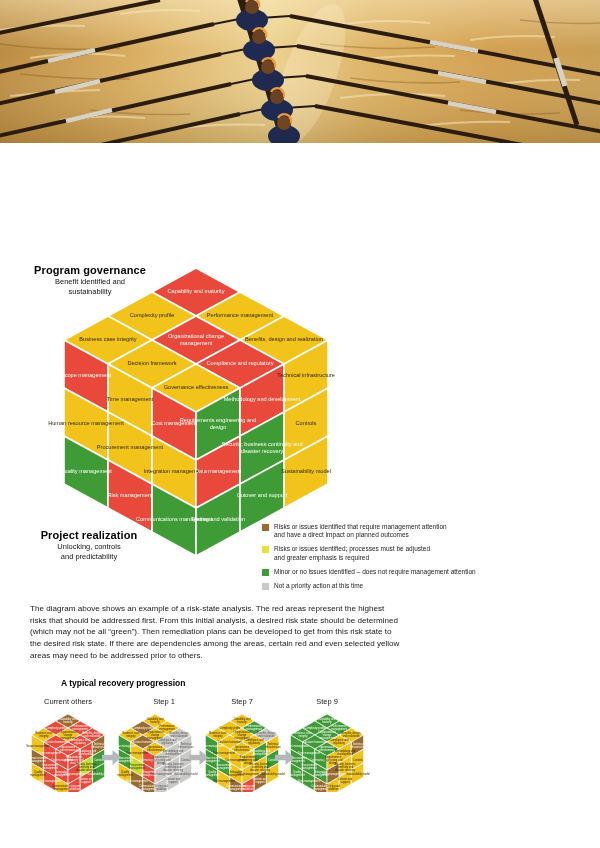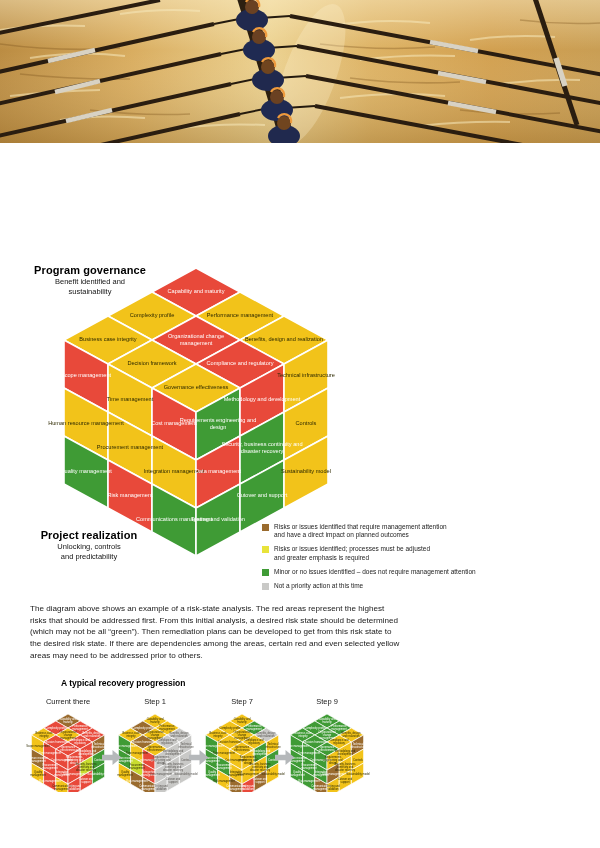--- a/index.html
+++ b/index.html
@@ -443,20 +443,20 @@
         <span class="legend-swatch" style="background: rgb(201, 201, 199);"></span>
         <span class="legend-text">Not a priority action at this time</span>
       </div>
     </div>
 
   <div id="body-paragraph">The diagram above shows an example of a risk-state analysis. The red areas represent the highest risks that should be addressed first. From this initial analysis, a desired risk state should be determined (which may not be all “green”). Then remediation plans can be developed to get from this risk state to the desired risk state. If there are dependencies among the areas, certain red and even selected yellow areas may need to be addressed prior to others.</div>
   <div id="recovery-heading">A typical recovery progression</div>
 
   <div id="footer">Unlocking the value of your program investments | 11</div>
 
-<div class="step-label" style="left: 68px;">Current there</div>
+<div class="step-label" style="left: 68px;">Current others</div>
     <div class="arrow" style="left: 101.5px;"></div>
-    <div class="step-label" style="left: 155px;">Step 1</div>
+    <div class="step-label" style="left: 164px;">Step 1</div>
     <div class="arrow" style="left: 188.5px;"></div>
     <div class="step-label" style="left: 242px;">Step 7</div>
     <div class="arrow" style="left: 274.5px;"></div>
     <div class="step-label" style="left: 327px;">Step 9</div>
   </div>
 
 </body></html>

